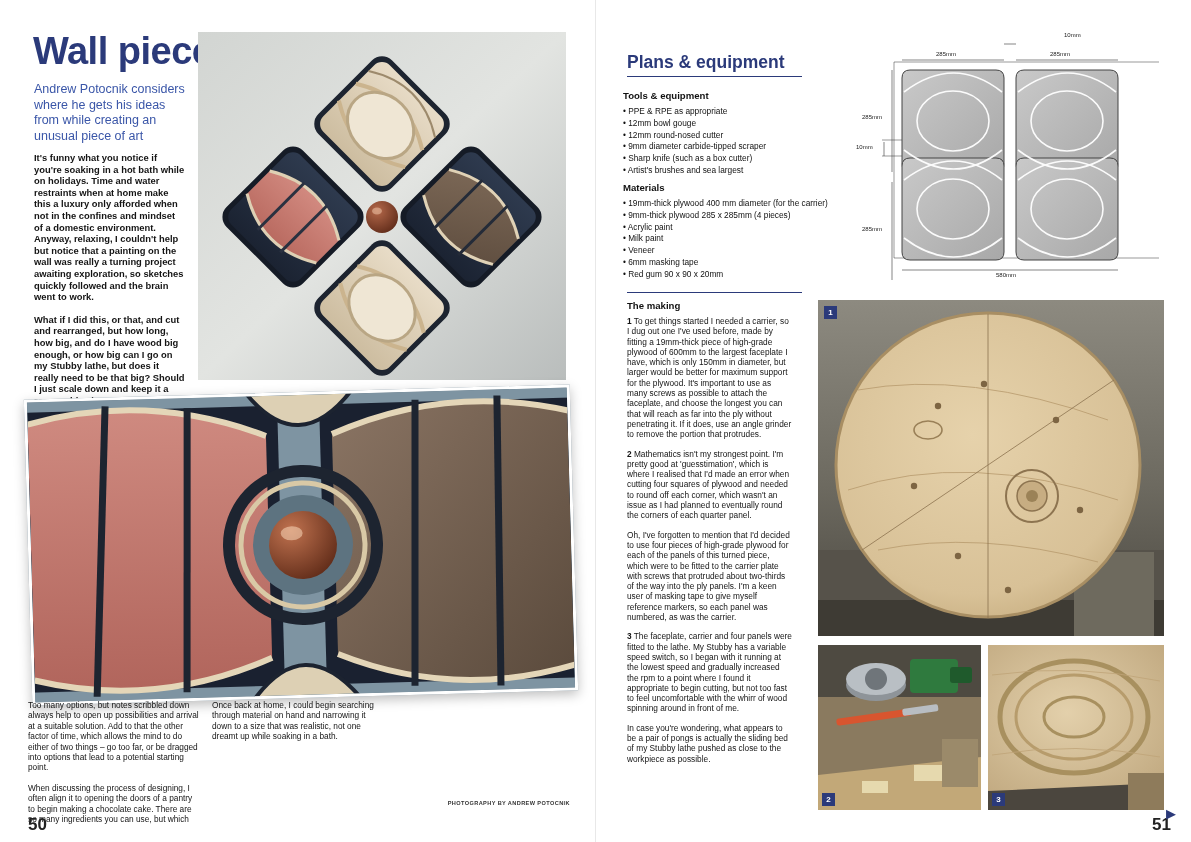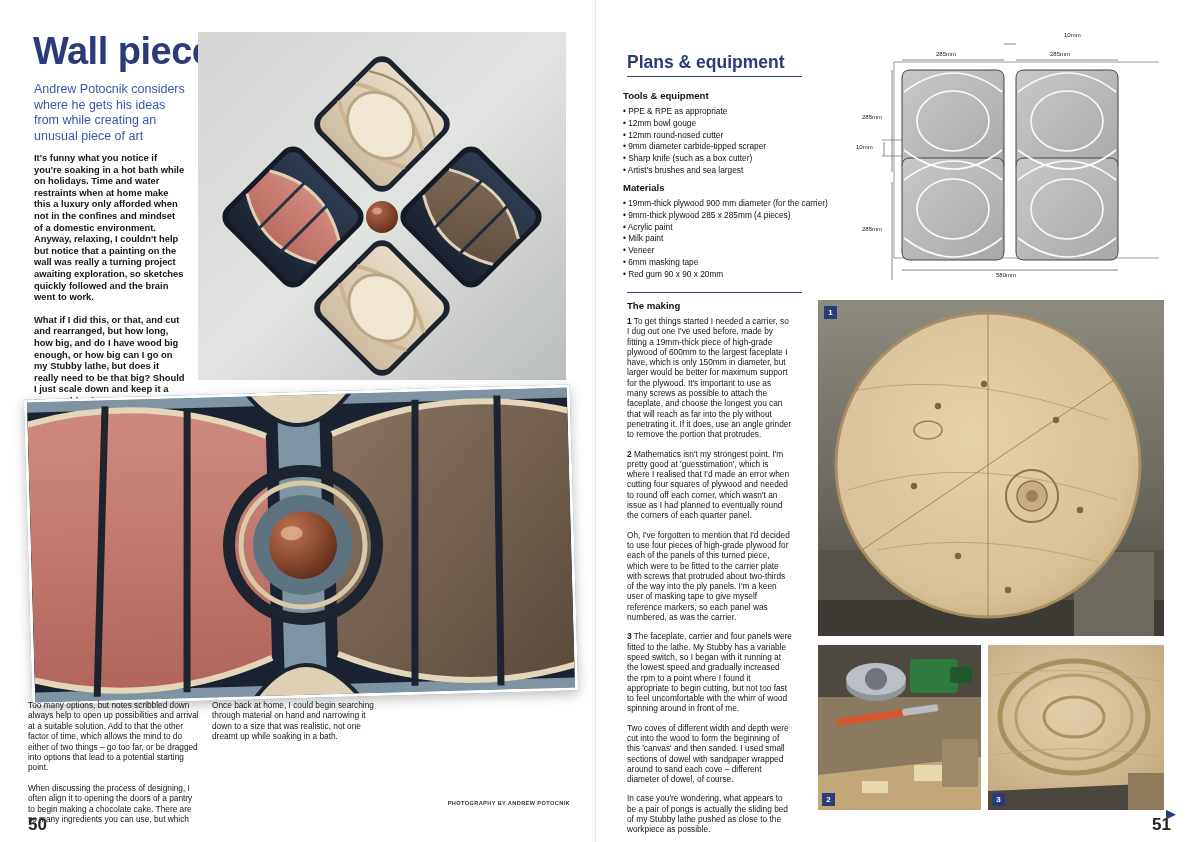--- a/index.html
+++ b/index.html
@@ -262,21 +262,21 @@
         <div>• 12mm round-nosed cutter</div>
         <div>• 9mm diameter carbide-tipped scraper</div>
         <div>• Sharp knife (such as a box cutter)</div>
         <div>• Artist's brushes and sea largest</div>
       </div>
     </div>
 
     <div class="plancol" style="top:182px;width:230px;">
       <div class="sec-h">Materials</div>
       <div class="bullets" style="margin-top:5px;">
-        <div class="nowrap">• 19mm-thick plywood 900 mm diameter (for the carrier)</div>
+        <div class="nowrap">• 19mm-thick plywood 400 mm diameter (for the carrier)</div>
         <div class="nowrap">• 9mm-thick plywood 285 x 285mm (4 pieces)</div>
         <div>• Acrylic paint</div>
         <div>• Milk paint</div>
         <div>• Veneer</div>
         <div>• 6mm masking tape</div>
         <div>• Red gum 90 x 90 x 20mm</div>
       </div>
     </div>
 
     <div class="diagram">
@@ -338,21 +338,20 @@
     </div>
 
     <div class="rule" style="left:31px;top:292px;width:175px;"></div>
     <div class="making-h">The making</div>
 
     <div class="makingcol">
       <p><b>1</b> <span>To get things started I needed a carrier, so I dug out one I've used before, made by fitting a 19mm-thick piece of high-grade plywood of 600mm to the largest faceplate I have, which is only 150mm in diameter, but larger would be better for maximum support for the plywood. It's important to use as many screws as possible to attach the faceplate, and choose the longest you can that will reach as far into the ply without penetrating it. If it does, use an angle grinder to remove the portion that protrudes.</span></p>
       <p><b>2</b> <span>Mathematics isn't my strongest point. I'm pretty good at 'guesstimation', which is where I realised that I'd made an error when cutting four squares of plywood and needed to round off each corner, which wasn't an issue as I had planned to eventually round the corners of each quarter panel.</span></p>
       <p><span>Oh, I've forgotten to mention that I'd decided to use four pieces of high-grade plywood for each of the panels of this turned piece, which were to be fitted to the carrier plate with screws that protruded about two-thirds of the way into the ply panels. I'm a keen user of masking tape to give myself reference markers, so each panel was numbered, as was the carrier.</span></p>
       <p><b>3</b> <span>The faceplate, carrier and four panels were fitted to the lathe. My Stubby has a variable speed switch, so I began with it running at the lowest speed and gradually increased the rpm to a point where I found it appropriate to begin cutting, but not too fast to feel uncomfortable with the whirr of wood spinning around in front of me.</span></p>
-      <p><span>Two coves of different width and depth were cut into the wood to form the beginning of this 'canvas' and then sanded. I used small sections of dowel with sandpaper wrapped around to sand each cove – different diameter of dowel, of course.</span></p>
       <p><span>In case you're wondering, what appears to be a pair of pongs is actually the sliding bed of my Stubby lathe pushed as close to the workpiece as possible.</span></p>
     </div>
 
     <div class="ph1">
       <svg width="346" height="336" viewBox="0 0 346 336">
         <defs>
           <radialGradient id="ply" cx="0.45" cy="0.4" r="0.75">
             <stop offset="0" stop-color="#e6d2ab"></stop>
               <stop offset="0.7" stop-color="#d8c197"></stop>
               <stop offset="1" stop-color="#bda374"></stop>

